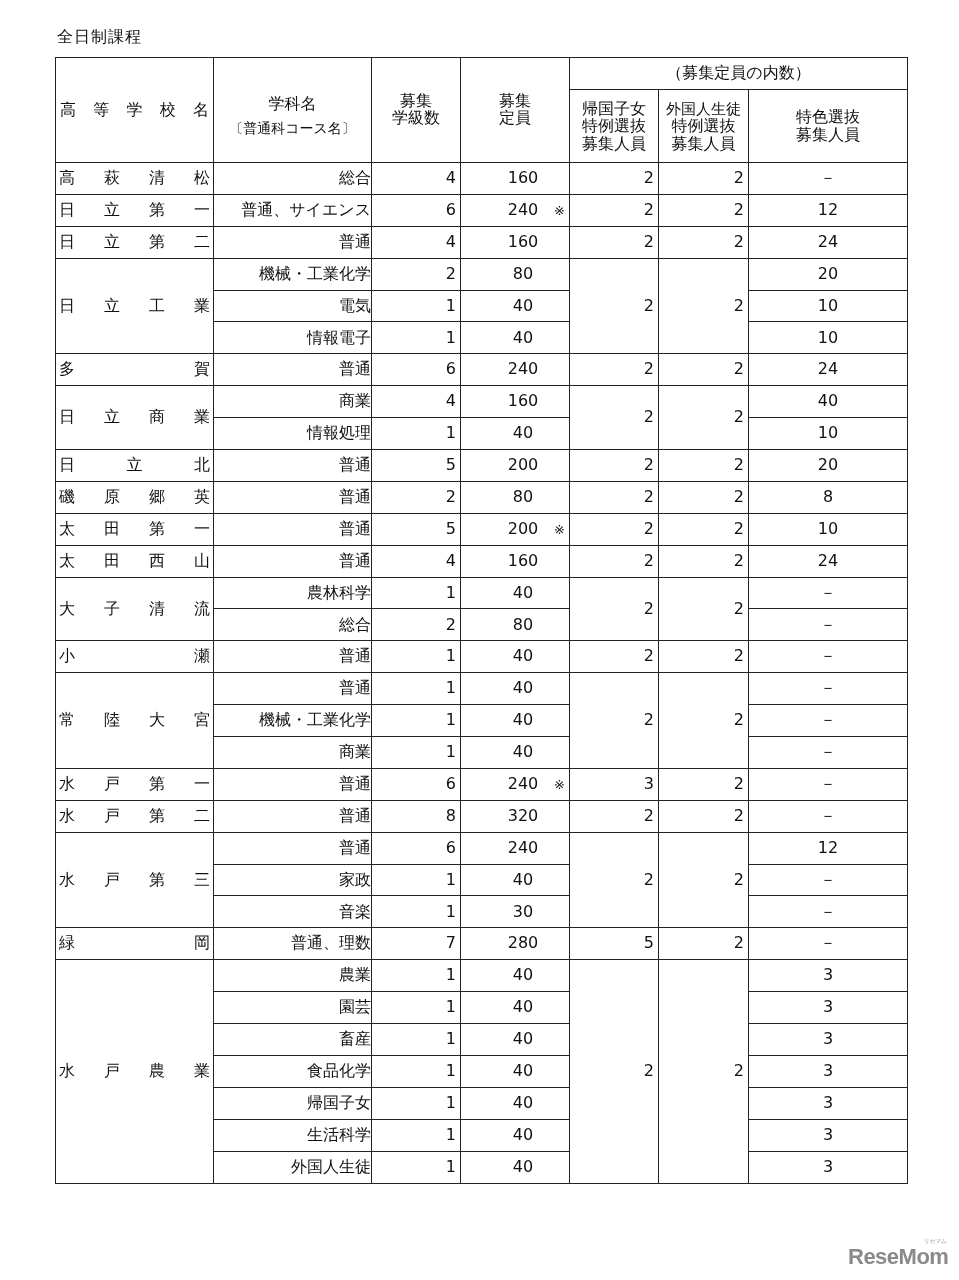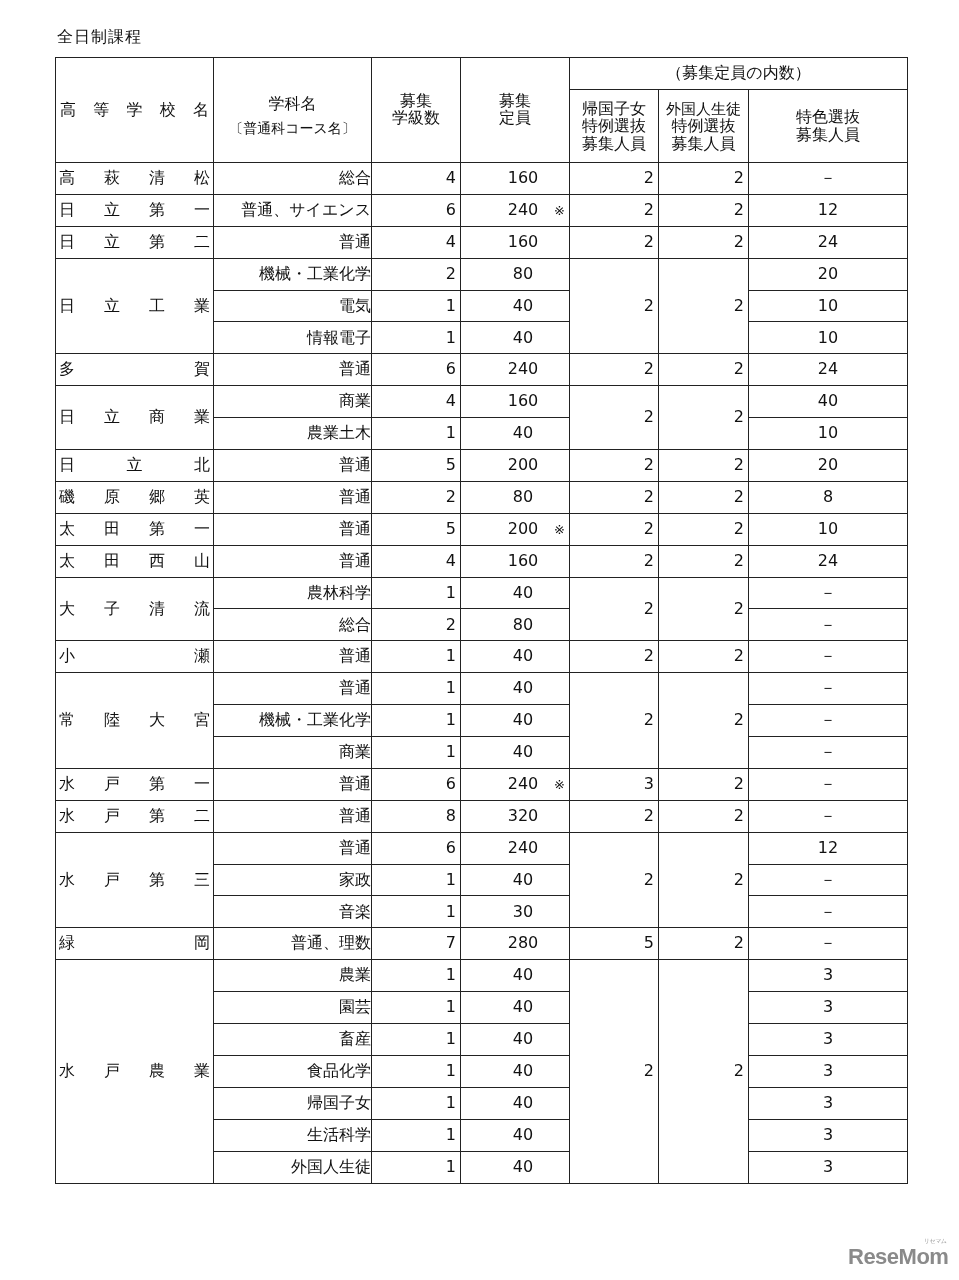--- a/index.html
+++ b/index.html
@@ -179,21 +179,21 @@
           </span>
         </td>
         <td class="dept">商業</td>
         <td class="num">4</td>
         <td class="cap"><span class="v">160</span><span class="m"></span></td>
         <td class="num" rowspan="2">2</td>
         <td class="num" rowspan="2">2</td>
         <td class="ctr">40</td>
       </tr>
       <tr class="r">
-        <td class="dept">農業土木</td>
+        <td class="dept">情報処理</td>
         <td class="num">1</td>
         <td class="cap"><span class="v">40</span><span class="m"></span></td>
         <td class="ctr">10</td>
       </tr>
       <tr class="r">
         <td class="school" rowspan="1">
               <span style="display: flex; letter-spacing: 0px; justify-content: space-between;">
             <span>日</span>
             <span>立</span>
             <span>北</span>

